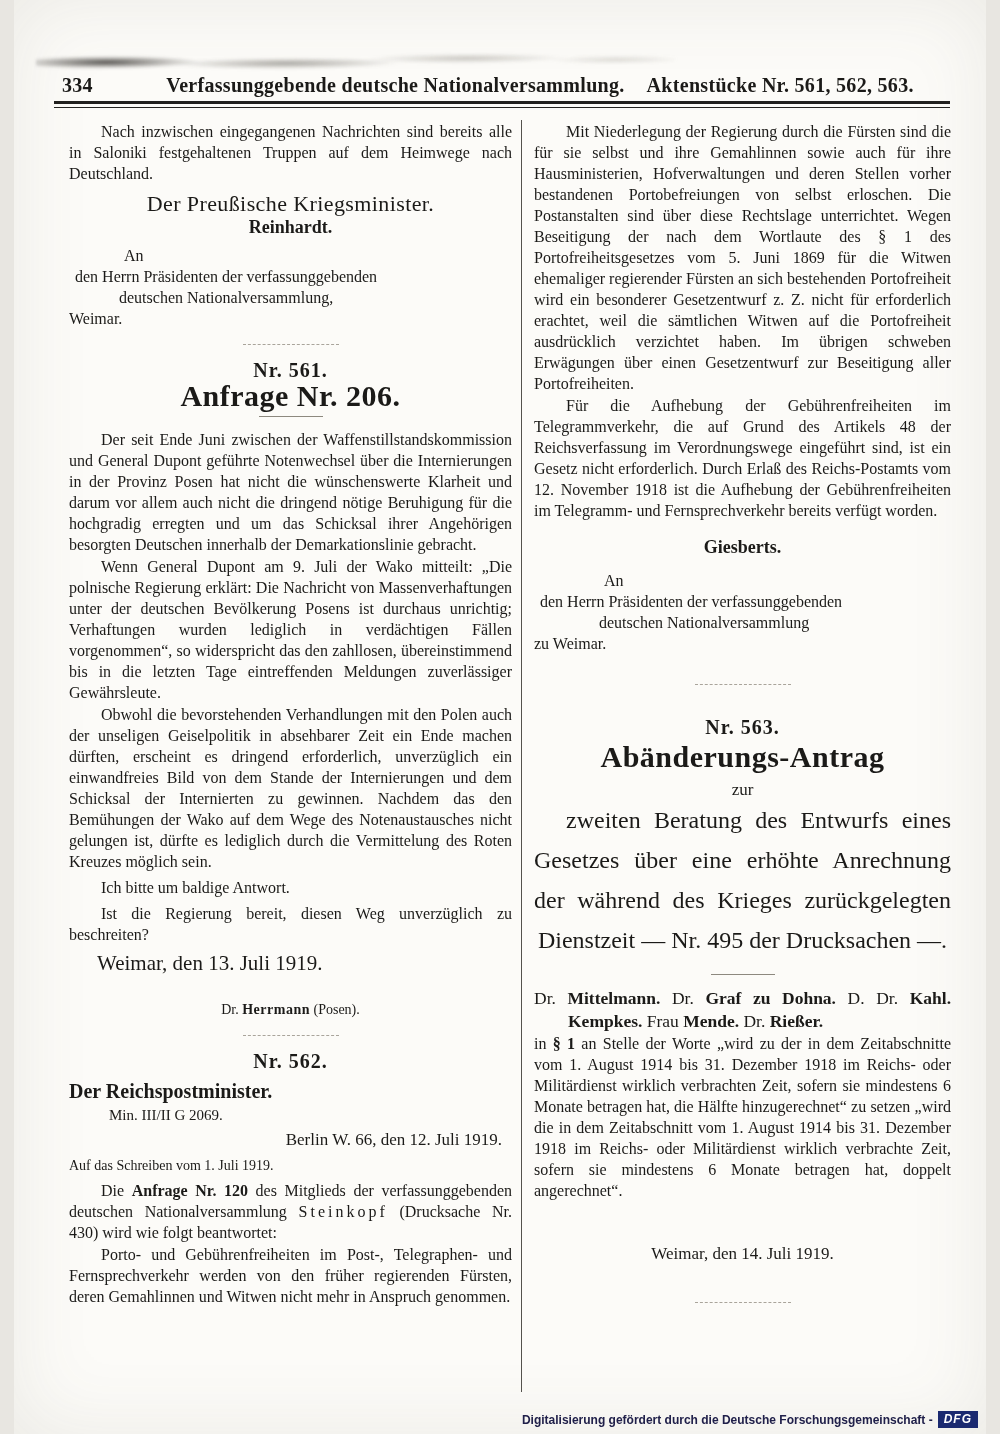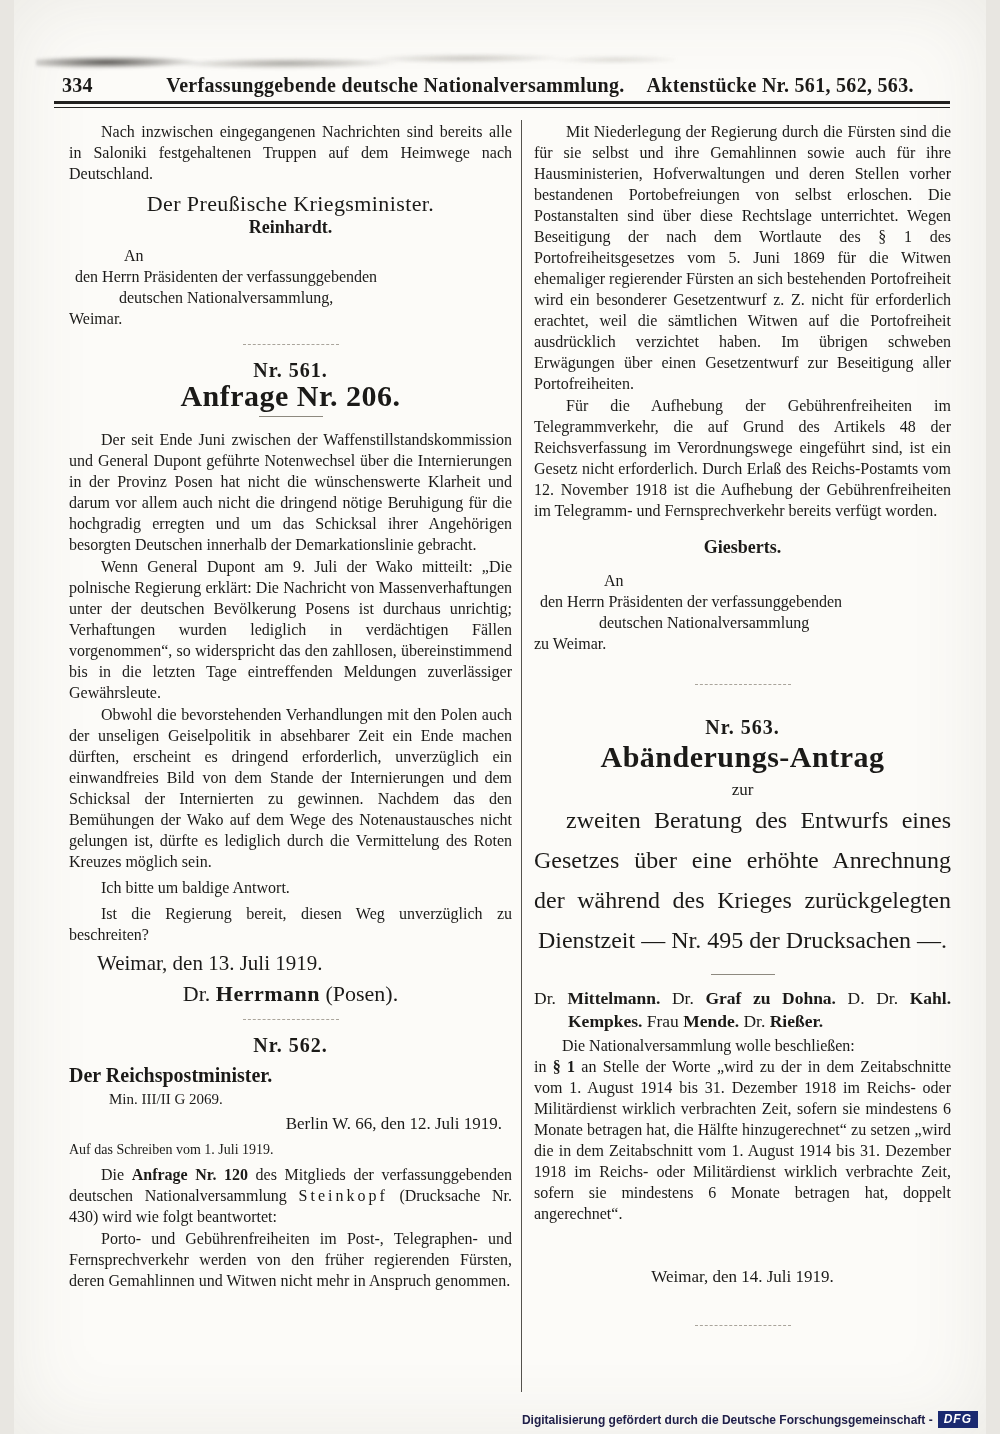--- a/index.html
+++ b/index.html
@@ -50,21 +50,21 @@
   .salutation{margin-left:55px;margin-top:7px;text-align:left;}
   .addr1{margin-left:6px;text-align:left;}
   .addr2{margin-left:50px;text-align:left;}
   .place-right{text-align:left;padding-right:75px;}
   .divider-faint{width:96px;border-top:1px dashed #a9a49b;margin:15px auto 15px auto;}
   .nr-heading{font-size:20px;font-weight:bold;text-align:center;letter-spacing:1px;}
   .big-title{font-size:30px;font-weight:bold;text-align:center;margin-top:4px;letter-spacing:0.5px;}
   .rule-short{width:64px;border-top:1px solid #8d897f;margin:10px auto 12px auto;}
   .bodyp{margin-top:1px !important;}
   .dateline-left{text-align:left;text-indent:0;font-size:21px;margin-top:8px;margin-left:28px;}
-  .sig-center{text-align:center;font-size:22px;margin-top:9px;}
+  .sig-center{text-align:center;font-size:14px;margin-top:25px;}
   .sig-center b{letter-spacing:0.5px;}
   .min-office{font-size:20px;font-weight:bold;text-align:left;margin-top:9px;}
   .min-ref{margin-left:40px;font-size:15px;margin-top:3px;text-align:left;}
   .dateline-right{text-align:right;padding-right:10px;font-size:17px;margin-top:3px;}
   .regarding{font-size:14px;margin-top:5px;text-align:left;}
   .spaced{letter-spacing:3px;}
   .zur{text-align:center;font-size:17px;margin-top:12px;}
   .subtitle{
     font-size:24px;line-height:40px;text-align:justify;text-align-last:center;
     margin-top:9px;text-indent:0;
@@ -153,21 +153,20 @@
       <div class="divider-faint" style="margin:30px auto 32px auto;"></div>
 
       <div class="nr-heading">Nr. 563.</div>
       <div class="big-title" style="margin-top:8px;">Abänderungs-Antrag</div>
       <div class="zur">zur</div>
       <p class="subtitle">zweiten Beratung des Entwurfs eines Gesetzes über eine erhöhte Anrechnung der während des Krieges zurückgelegten Dienstzeit — Nr. 495 der Drucksachen —.</p>
       <div class="rule-short" style="margin-top:14px;"></div>
 
       <p class="signers"><span>Dr. </span><b>Mittelmann.</b><span> Dr. </span><b>Graf zu Dohna.</b><span> D. Dr. </span><b>Kahl.</b><span> </span><b>Kempkes.</b><span> Frau </span><b>Mende.</b><span> Dr. </span><b>Rießer.</b></p>
 
-      <div class="resolution-intro">Die Nationalversammlung wolle beschließen:</div>
       <p class="resolution"><span>in </span><b>§ 1</b><span> an Stelle der Worte „wird zu der in dem Zeitabschnitte vom 1. August 1914 bis 31. Dezember 1918 im Reichs- oder Militärdienst wirklich verbrachten Zeit, sofern sie mindestens 6 Monate betragen hat, die Hälfte hinzugerechnet“ zu setzen „wird die in dem Zeitabschnitt vom 1. August 1914 bis 31. Dezember 1918 im Reichs- oder Militärdienst wirklich verbrachte Zeit, sofern sie mindestens 6 Monate betragen hat, doppelt angerechnet“.</span></p>
 
       <div class="dateline-center">Weimar, den 14. Juli 1919.</div>
       <div class="divider-faint" style="margin-top:38px;"></div>
     </div>
   </div>
 
   <div class="footer">
     <span>Digitalisierung gefördert durch die Deutsche Forschungsgemeinschaft -</span>
     <span class="dfg-box">DFG</span>

